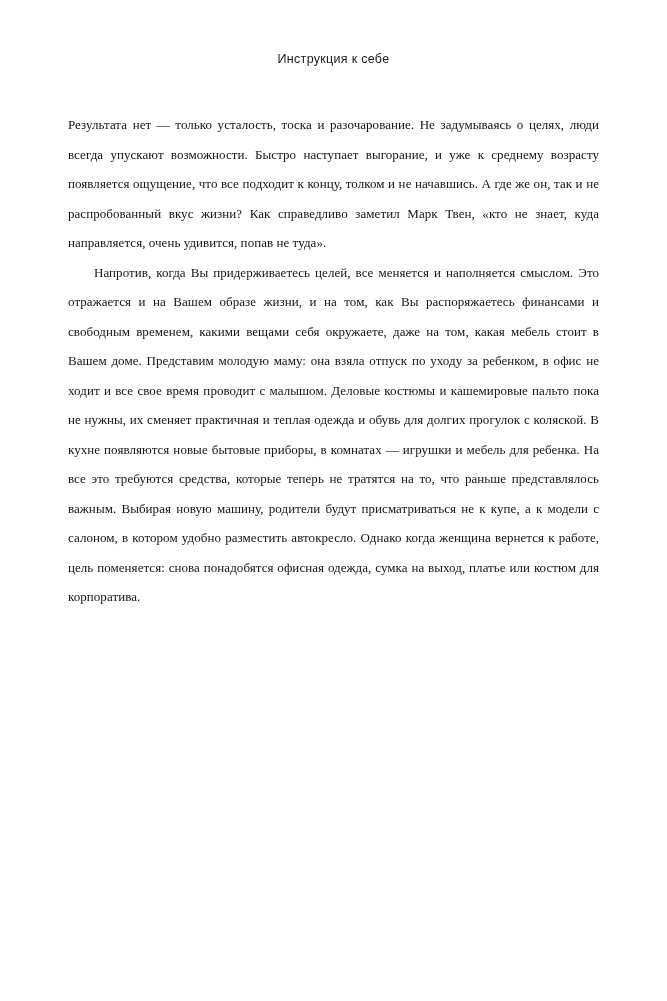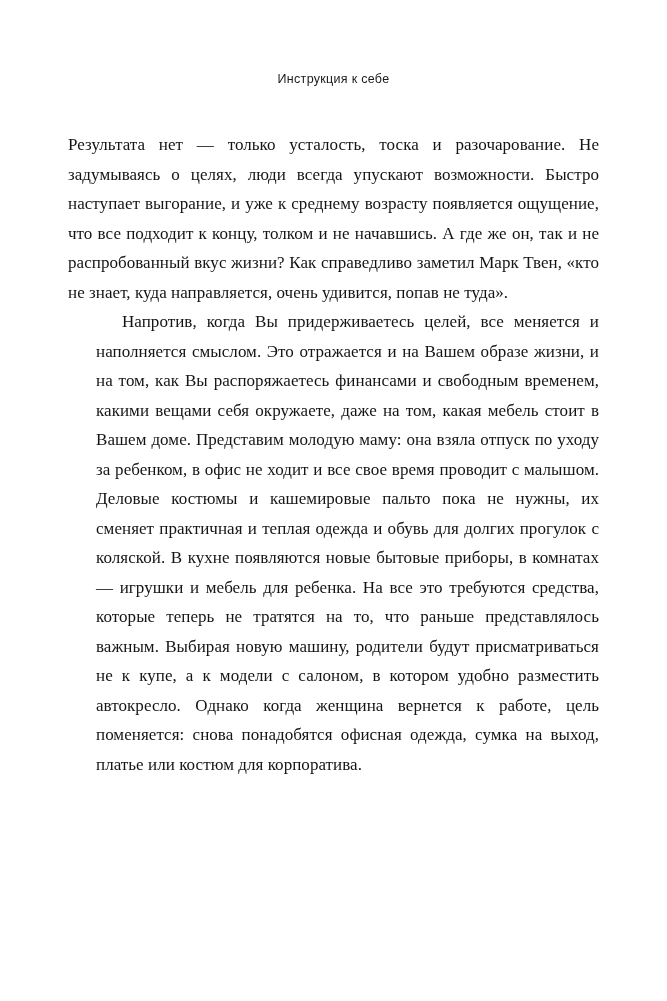--- a/index.html
+++ b/index.html
@@ -21,41 +21,40 @@
     background: #ffffff;
     box-sizing: border-box;
     padding: 0 68px;
   }
   .running-head {
     text-align: center;
     font-family: "Liberation Sans", sans-serif;
     font-size: 12.5px;
     letter-spacing: 0.3px;
     color: #1a1a1a;
-    padding-top: 72px;
+    padding-top: 52px;
     margin-bottom: 44px;
   }
   .body-text {
-    font-size: 17px;
+    font-size: 13px;
     line-height: 29.5px;
     text-align: justify;
     text-justify: inter-word;
     color: #141414;
     letter-spacing: 0.05px;
   }
   .body-text p {
     margin: 0;
     text-indent: 26px;
   }
   .body-text p.no-indent {
     text-indent: 0;
   }
   .body-text p + p {
     margin-top: 0;
-    margin-left: 28px;
   }
 </style>
 </head>
 <body>
 
 <div class="page">
 
   <div class="running-head">Инструкция к себе</div>
 
   <div class="body-text">

